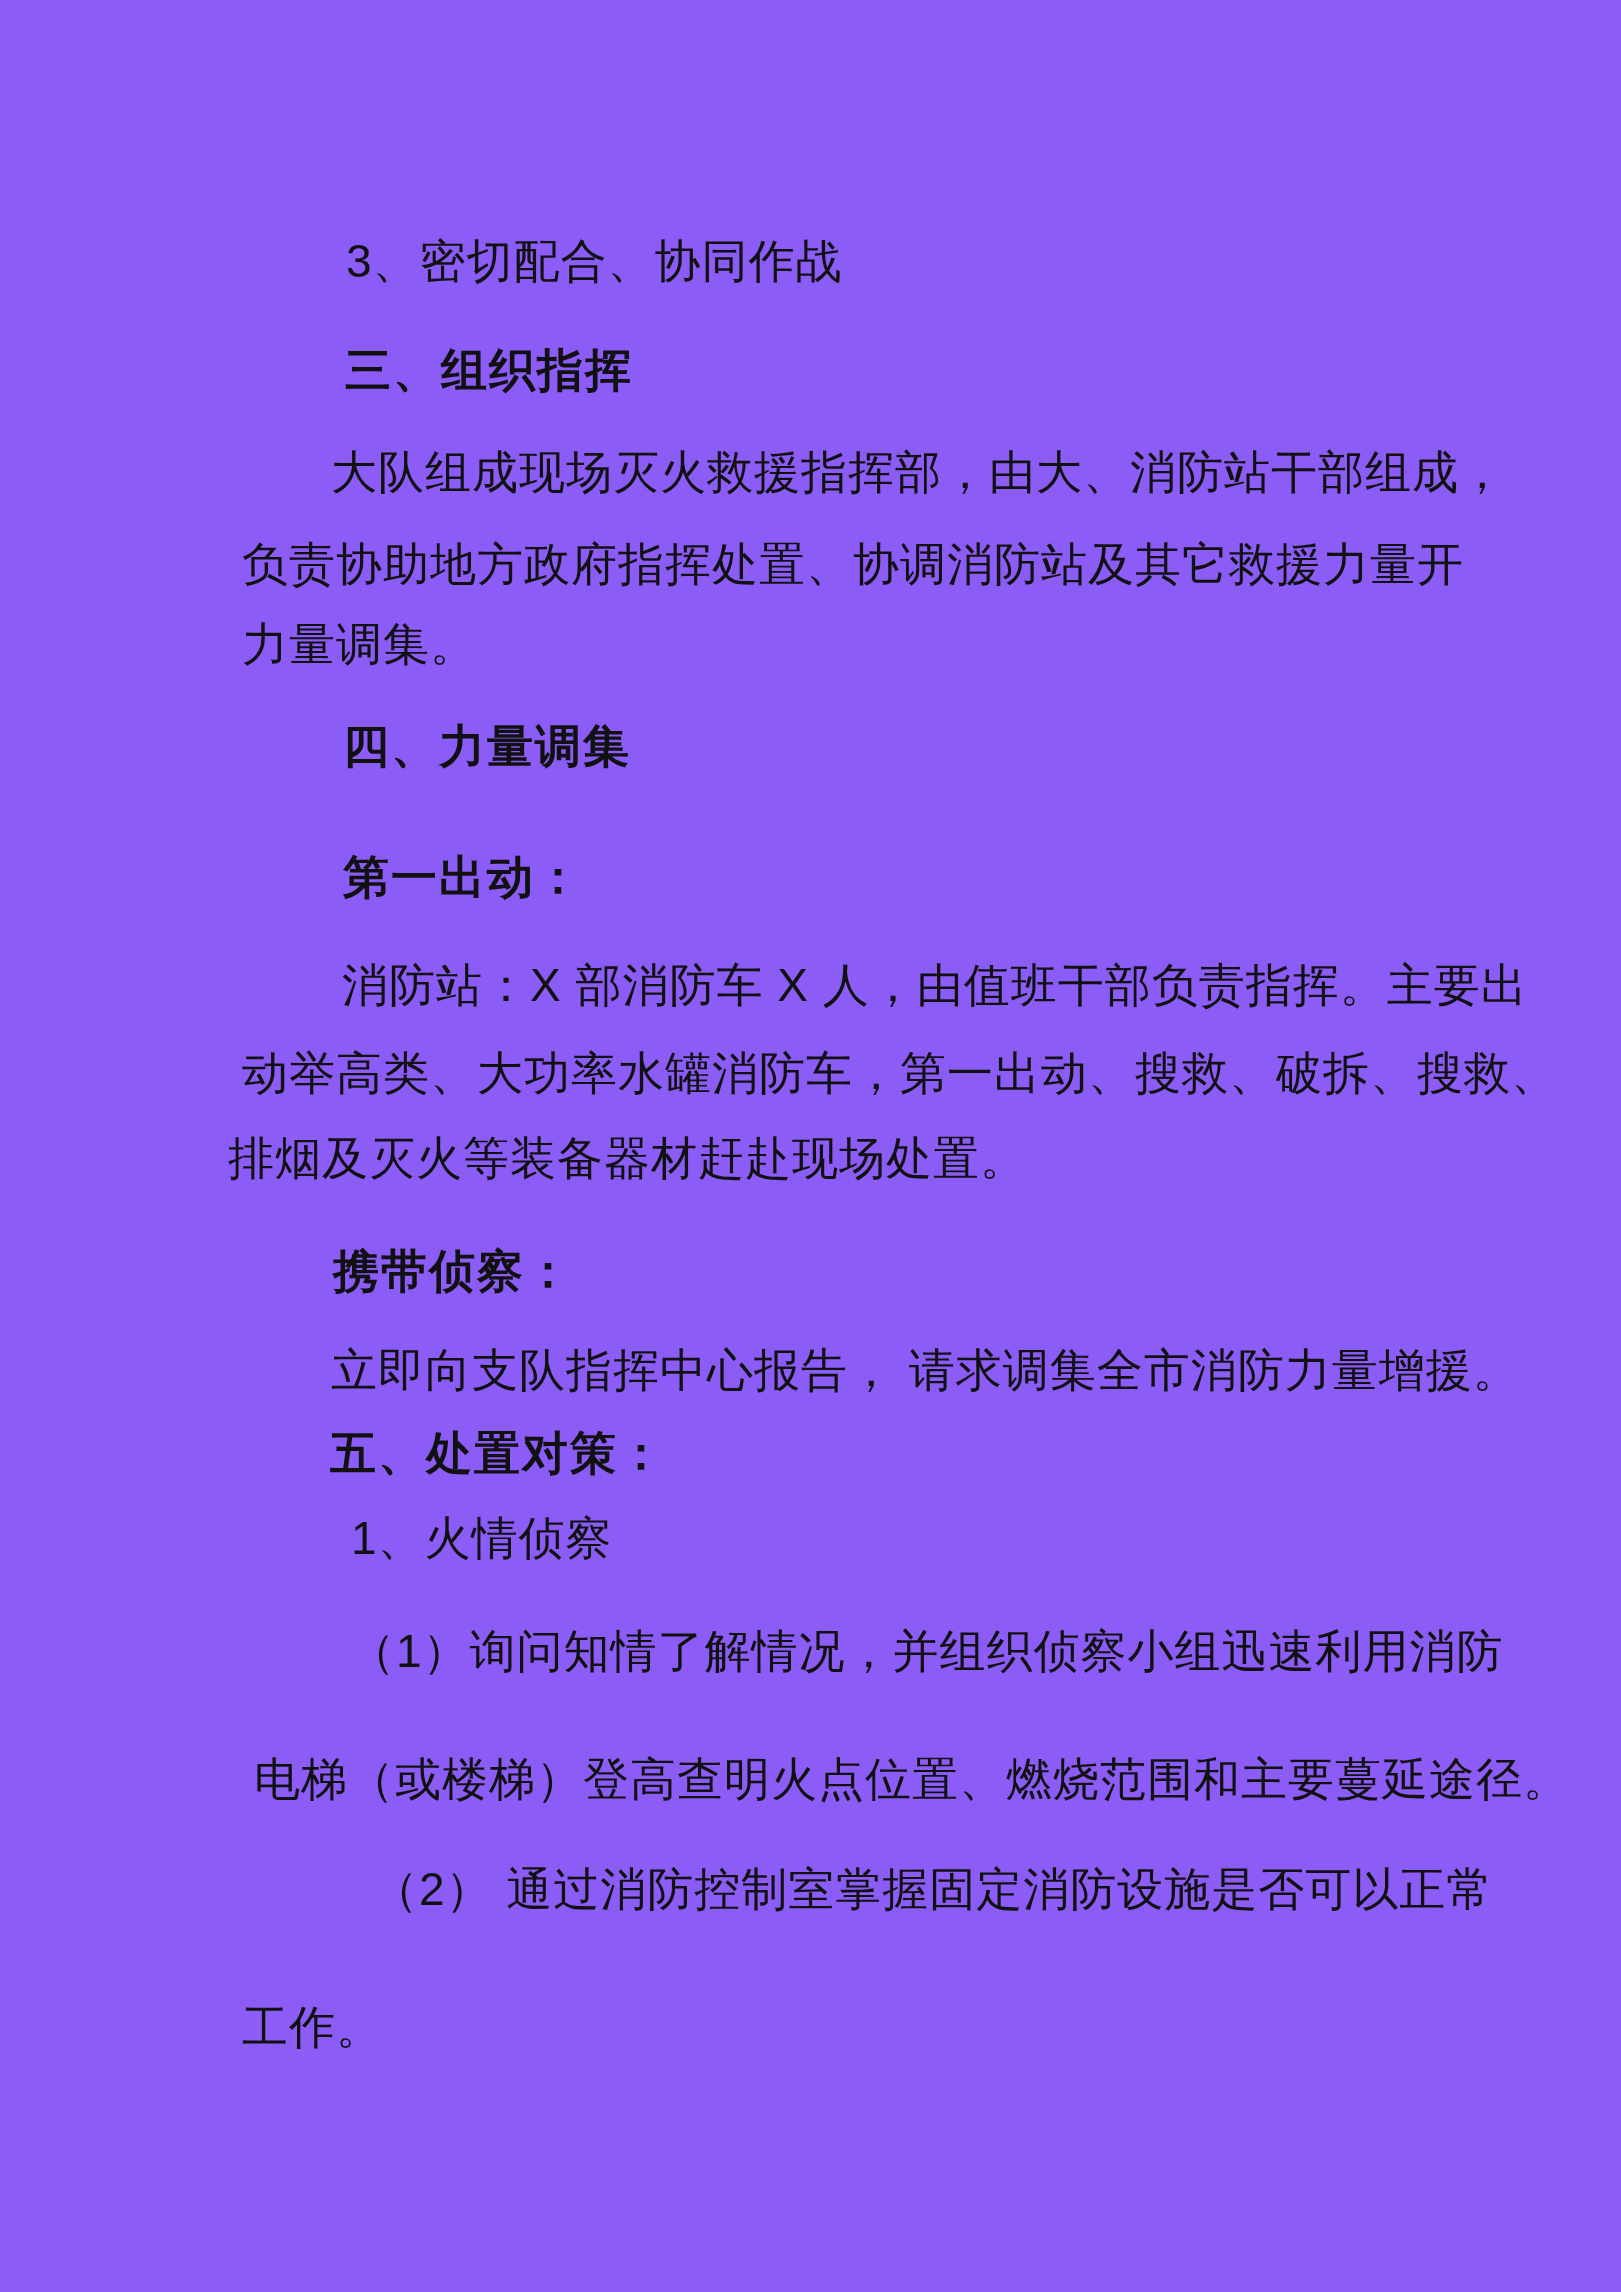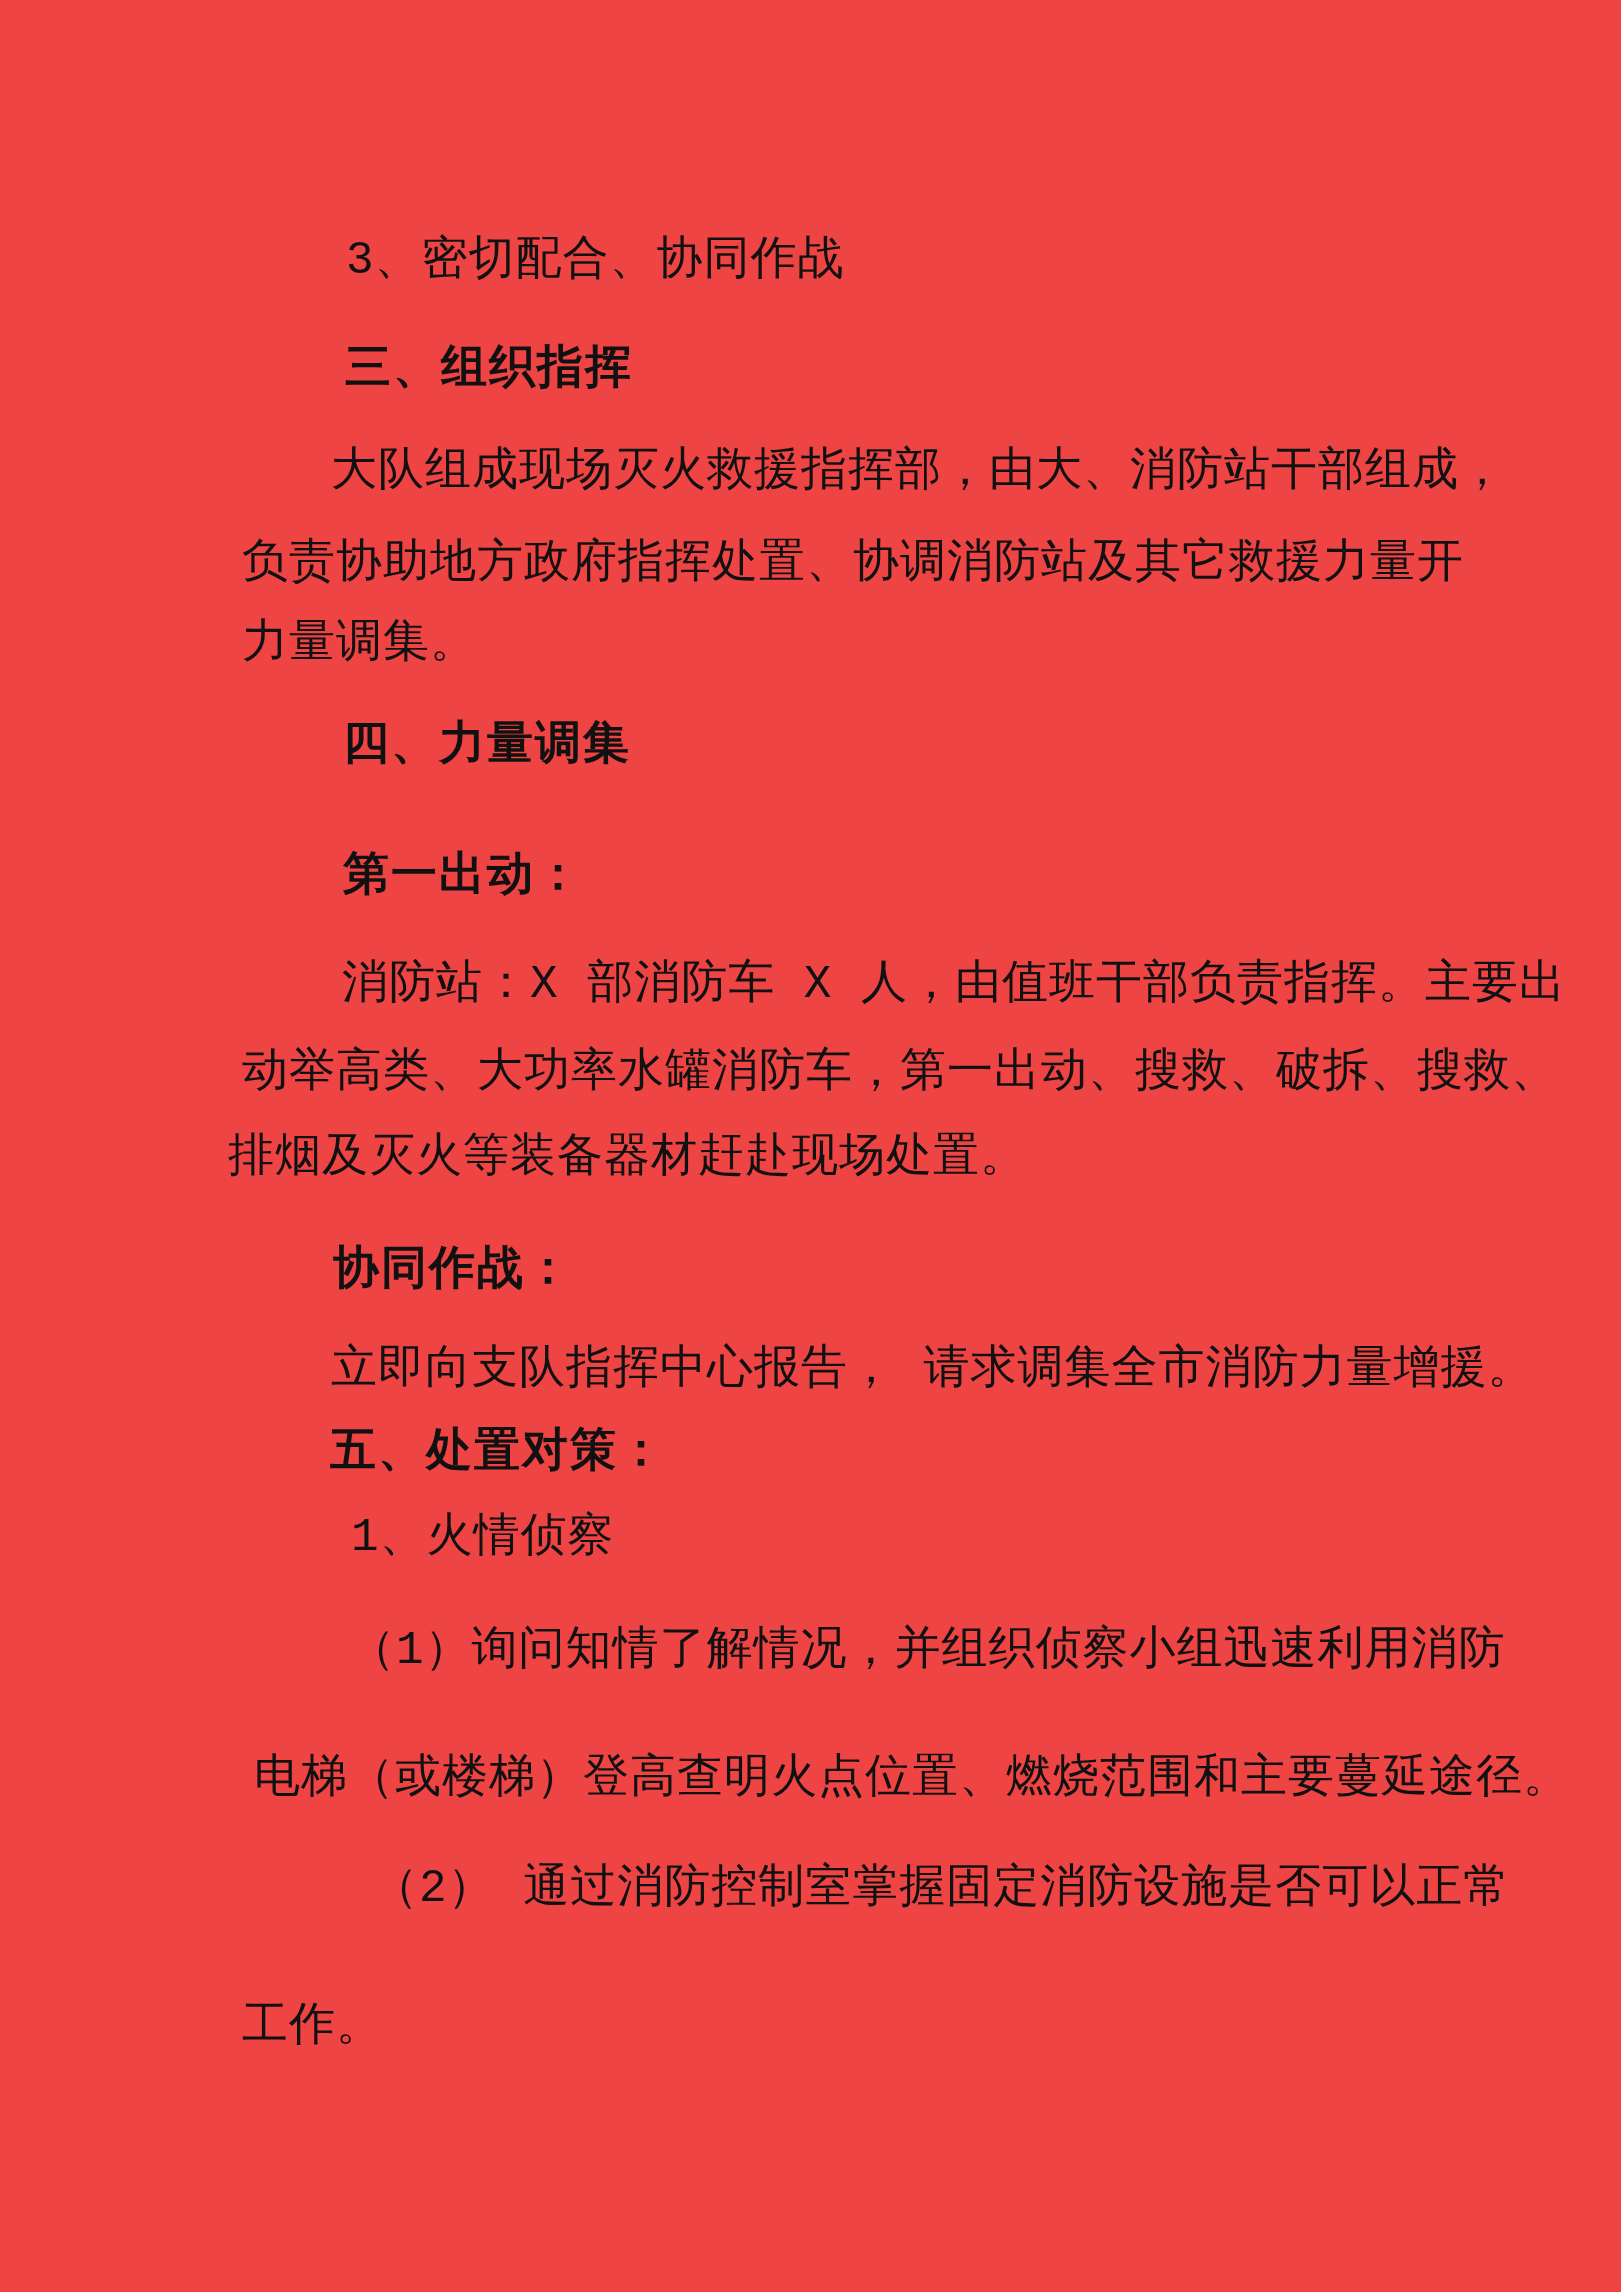--- a/index.html
+++ b/index.html
@@ -4,23 +4,23 @@
 <style>
   html, body {
     margin: 0;
     padding: 0;
     background: #ffffff;
   }
   .page {
     position: relative;
     width: 1621px;
     height: 2293px;
-    background: #ef4444;
+    background: #8b5cf6;
     overflow: hidden;
-    font-family: Liberation Mono, monospace;
+    font-family: Liberation Sans, sans-serif;
     color: #111111;
   }
   .ln {
     position: absolute;
     font-size: 46px;
     line-height: 1.15;
     letter-spacing: 1px;
     white-space: nowrap;
     color: #111111;
   }
@@ -36,21 +36,21 @@
   <div class="ln" style="top:235px;  left:346px;">3、密切配合、协同作战</div>
   <div class="ln b" style="top:344px;  left:345px;">三、组织指挥</div>
   <div class="ln" style="top:538px;  left:242px;">负责协助地方政府指挥处置、协调消防站及其它救援力量开</div>
   <div class="ln" style="top:446px;  left:331px;">大队组成现场灭火救援指挥部，由大、消防站干部组成，</div>
   <div class="ln" style="top:618px;  left:242px;">力量调集。</div>
   <div class="ln b" style="top:720px;  left:343px;">四、力量调集</div>
   <div class="ln b" style="top:851px;  left:343px;">第一出动：</div>
   <div class="ln" style="top:959px;  left:342px;">消防站：X 部消防车 X 人，由值班干部负责指挥。主要出</div>
   <div class="ln" style="top:1047px; left:242px;">动举高类、大功率水罐消防车，第一出动、搜救、破拆、搜救、</div>
   <div class="ln" style="top:1132px; left:228px;">排烟及灭火等装备器材赶赴现场处置。</div>
-  <div class="ln b" style="top:1245px; left:333px;">协同作战：</div>
+  <div class="ln b" style="top:1245px; left:333px;">携带侦察：</div>
   <div class="ln" style="top:1344px; left:331px;">立即向支队指挥中心报告， 请求调集全市消防力量增援。</div>
   <div class="ln b" style="top:1427px; left:330px;">五、处置对策：</div>
   <div class="ln" style="top:1512px; left:351px;">1、火情侦察</div>
   <div class="ln" style="top:1625px; left:349px;">（1）询问知情了解情况，并组织侦察小组迅速利用消防</div>
   <div class="ln" style="top:1753px; left:254px;">电梯（或楼梯）登高查明火点位置、燃烧范围和主要蔓延途径。</div>
   <div class="ln" style="top:1863px; left:372px;">（2） 通过消防控制室掌握固定消防设施是否可以正常</div>
   <div class="ln" style="top:2001px; left:242px;">工作。</div>
 </div>
 
 

